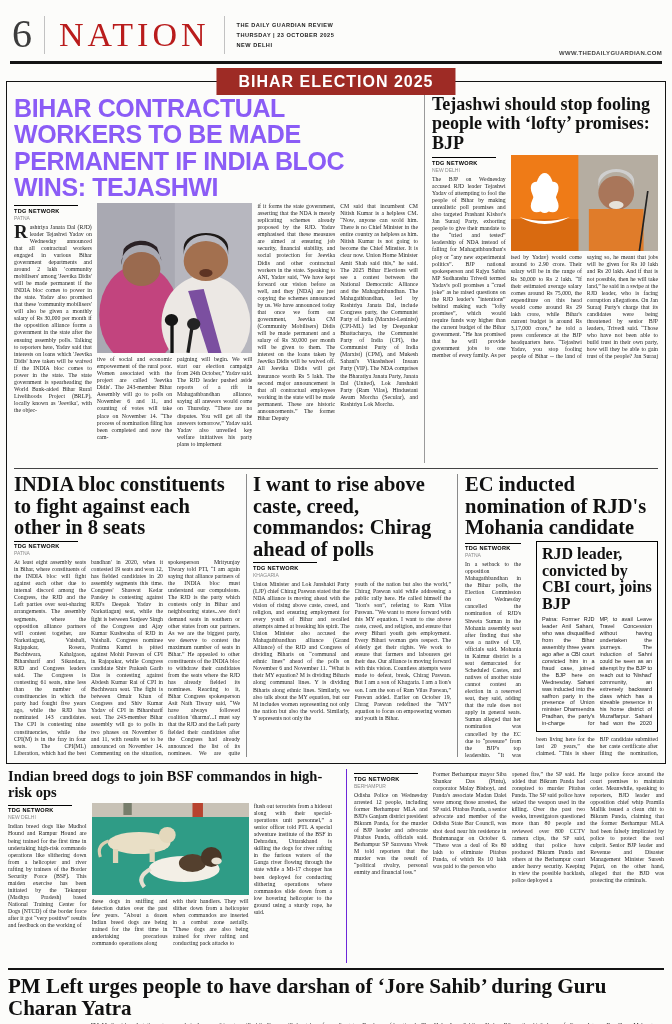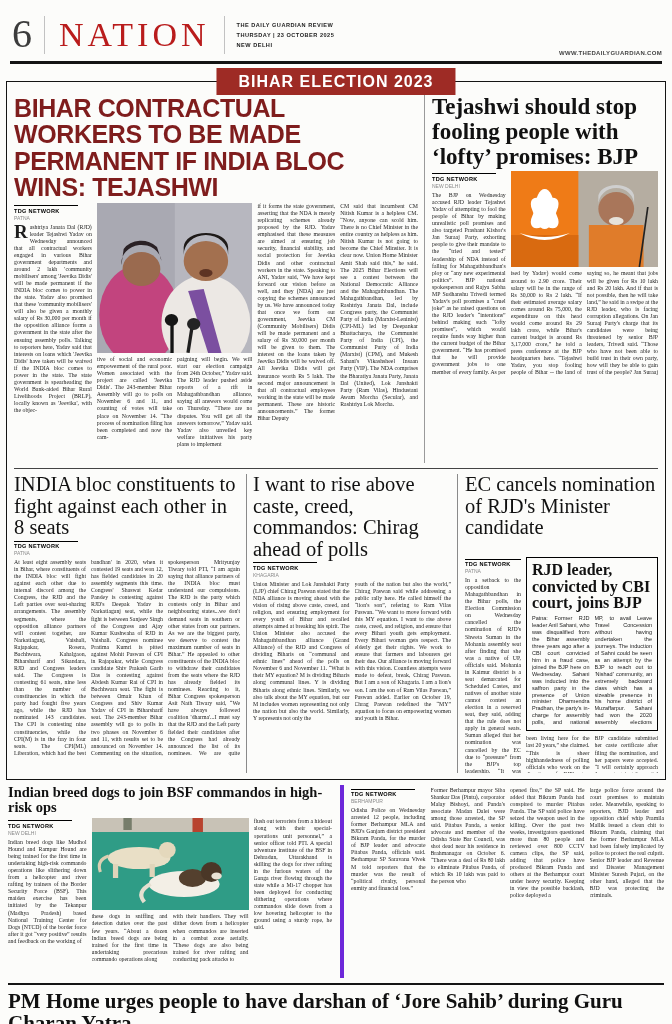--- a/index.html
+++ b/index.html
@@ -28,47 +28,47 @@
   .byline span{display:block;font-size:5px;color:#8a8a8a;margin-top:1px;}
   .txt{font-size:5.8px;line-height:1.22;text-align:justify;color:#1c1c1c;}
   .sans-txt{font-family:"Liberation Sans",sans-serif;font-size:5.5px;line-height:1.26;text-align:justify;color:#222;}
   .dropcap::first-letter{font-size:19px;font-weight:bold;float:left;line-height:.78;padding:1px 2px 0 0;}
   .col{flex:1 1 0;min-width:0;overflow:hidden;}
   .photo{width:100%;display:block;}
   
   .row1{display:flex;border-bottom:1px solid #444;padding-bottom:5px;}
   .lead{width:404px;border-right:1px solid #9a9a9a;padding-right:6px;}
   .lead-head{font-family:"Liberation Sans",sans-serif;font-weight:700;font-size:25px;
-             line-height:1.05;letter-spacing:-.4px;color:#7f1d1d;}
+             line-height:1.05;letter-spacing:-.4px;color:#8b5cf6;}
   .lead-body{display:flex;gap:5px;height:260px;overflow:hidden;margin-top:3px;}
   .lead-mid{flex:2 1 0;display:flex;flex-direction:column;min-width:0;}
   .lead-mid-cols{flex:1;display:flex;gap:5px;overflow:hidden;margin-top:3px;}
   .bjp{flex:1;padding-left:7px;min-width:0;}
-  .bjp-head{font-weight:bold;font-size:23px;line-height:1.08;}
+  .bjp-head{font-weight:bold;font-size:18px;line-height:1.08;}
   .bjp-body{display:flex;gap:5px;height:204px;overflow:hidden;margin-top:2px;}
   .bjp-mid{flex:2 1 0;display:flex;flex-direction:column;min-width:0;}
   .bjp-mid-cols{flex:1;display:flex;gap:5px;overflow:hidden;margin-top:3px;}
   
   .row2{display:flex;padding:5px 0 6px;}
   .india{width:226px;border-right:1px solid #8a8a8a;padding-right:6px;}
-  .mid-head{font-weight:normal;font-size:20.5px;line-height:1.05;}
+  .mid-head{font-weight:bold;font-size:20.5px;line-height:1.05;}
   .india-body{display:flex;gap:5px;height:198px;overflow:hidden;}
   .chirag{width:198px;border-right:1px solid #8a8a8a;padding:0 6px;min-width:0;}
   .chirag-body{display:flex;gap:5px;height:160px;overflow:hidden;}
   .ec{flex:1;padding-left:7px;min-width:0;}
-  .ec-body{display:flex;gap:5px;height:216px;overflow:hidden;margin-top:18px;}
+  .ec-body{display:flex;gap:15px;height:216px;overflow:hidden;margin-top:2px;}
   .ec-c1{width:56px;flex:0 0 auto;overflow:hidden;}
   .ec-right{flex:1;min-width:0;}
   .rjd-box{border:1.3px solid #000;padding:4px 5px 3px;}
   .rjd-head{font-weight:bold;font-size:16px;line-height:1.06;}
   .rjd-cols{display:flex;gap:5px;height:112px;overflow:hidden;margin-top:3px;}
   .ec-cont{display:flex;gap:5px;height:46px;overflow:hidden;margin-top:4px;}
   
   .row3{display:flex;margin:5px 8px 0;}
-  .dogs{width:324px;border-right:4px solid #6d28d9;padding-right:8px;}
+  .dogs{width:324px;border-right:1px solid #6d28d9;padding-right:14px;}
   .dogs-head{font-weight:bold;font-size:14.5px;line-height:1.1;}
   .dogs-body{display:flex;gap:5px;height:160px;overflow:hidden;margin-top:2px;}
   .dogs-mid{flex:2 1 0;display:flex;flex-direction:column;min-width:0;}
   .dogs-mid-cols{flex:1;display:flex;gap:5px;overflow:hidden;margin-top:3px;}
   .odisha{flex:1;padding-left:7px;min-width:0;}
   .odisha-head{font-weight:bold;font-size:19px;line-height:1.1;}
   .odisha-body{display:flex;gap:5px;height:130px;overflow:hidden;margin-top:2px;}
   .rule-heavy{height:2px;background:#141414;margin:5px 8px;}
   
   .modi{margin:0 8px;}
@@ -90,21 +90,21 @@
         <div>THE DAILY GUARDIAN REVIEW</div>
         <div>THURSDAY | 23 OCTOBER 2025</div>
         <div>NEW DELHI</div>
       </div>
       <div class="website">WWW.THEDAILYGUARDIAN.COM</div>
     </div>
     <div class="headrule"></div>
   </div>
 
   <div class="main-box">
-    <div class="banner" style="background: rgb(158, 43, 37);">BIHAR ELECTION 2023</div>
+    <div class="banner" style="background: rgb(158, 43, 37);">BIHAR ELECTION 2025</div>
 
     <div class="row1">
 
       <div class="lead">
         <div class="lead-head">BIHAR CONTRACTUAL WORKERS TO BE MADE PERMANENT IF INDIA BLOC WINS: TEJASHWI</div>
         <div class="lead-body">
           <div class="col">
             <div class="byline">
               <b>TDG NETWORK</b>
               <span>PATNA</span>
@@ -193,21 +193,21 @@
           <b>TDG NETWORK</b>
           <span>KHAGARIA</span>
         </div>
         <div class="chirag-body">
           <div class="col txt">Union Minister and Lok Janshakti Party (LJP) chief Chirag Paswan stated that the NDA alliance is moving ahead with the vision of rising above caste, creed, and religion, and ensuring employment for every youth of Bihar and recalled attempts aimed at breaking his spirit. The Union Minister also accused the Mahagathbandhan alliance (Grand Alliance) of the RJD and Congress of dividing Biharis on “communal and ethnic lines” ahead of the polls on November 6 and November 11. “What is their MY equation? M is dividing Biharis along communal lines. Y is dividing Biharis along ethnic lines. Similarly, we also talk about the MY equation, but our M includes women representing not only the nation but also the world. Similarly, Y represents not only the</div>
           <div class="col txt">youth of the nation but also the world,” Chirag Paswan said while addressing a public rally here. He called himself the “lion's son”, refering to Ram Vilas Paswan. “We want to move forward with this MY equation. I want to rise above caste, creed, and religion, and ensure that every Bihari youth gets employment. Every Bihari woman gets respect. The elderly get their rights. We work to ensure that farmers and labourers get their due. Our alliance is moving forward with this vision. Countless attempts were made to defeat, break, Chirag Paswan. But I am a son of Khagaria. I am a lion's son. I am the son of Ram Vilas Paswan,” Paswan added. Earlier on October 19, Chrag Paswan redefined the “MY” equation to focus on empowering women and youth in Bihar.</div>
         </div>
       </div>
 
       <div class="ec">
-        <div class="mid-head">EC cancels nomination of RJD's Minister candidate</div>
+        <div class="mid-head">EC inducted nomination of RJD's Mohania candidate</div>
         <div class="ec-body">
           <div class="ec-c1">
             <div class="byline">
               <b>TDG NETWORK</b>
               <span>PATNA</span>
             </div>
             <div class="txt">In a setback to the opposition Mahagathbandhan in the Bihar polls, the Election Commission on Wednesday cancelled the nomination of RJD's Shweta Suman in the Mohania assembly seat after finding that she was a native of UP, officials said. Mohania in Kaimur district is a seat demarcated for Scheduled Castes, and natives of another state cannot contest an election in a reserved seat, they said, adding that the rule does not apply in general seats. Suman alleged that her nomination was cancelled by the EC due to “pressure” from the BJP's top leadership. “It was done to ensure that the BJP candidate Sangita Kumar wins Mohania. They rejected my nomination on the grounds that I am a native of UP and can't contest the election from a reserved seat. I have</div>
           </div>
           <div class="ec-right">
             <div class="rjd-box">
@@ -277,21 +277,21 @@
         <div class="col txt">Former Berhampur mayor Siba Shankar Das (Pintu), corporator Malay Bishoyi, and Panda's associate Madan Dalei were among those arrested, the SP said. Pitabas Panda, a senior advocate and member of the Odisha State Bar Council, was shot dead near his residence in Brahmanagar on October 6. “There was a deal of Rs 80 lakh to eliminate Pitabas Panda, of which Rs 10 lakh was paid to the person who</div>
         <div class="col txt">opened fire,” the SP said. He added that Bikram Panda had conspired to murder Pitabas Panda. The SP said police have seized the weapon used in the killing. Over the past two weeks, investigators questioned more than 80 people and reviewed over 800 CCTV camera clips, the SP said, adding that police have produced Bikram Panda and others at the Berhampur court under heavy security. Keeping in view the possible backlash, police deployed a</div>
         <div class="col txt">large police force around the court premises to maintain order. Meanwhile, speaking to reporters, BJD leader and opposition chief whip Pramila Mallik issued a clean chit to Bikram Panda, claiming that the former Berhampur MLA had been falsely implicated by police to protect the real culprit. Senior BJP leader and Revenue and Disaster Management Minister Suresh Pujari, on the other hand, alleged that the BJD was protecting the criminals.</div>
       </div>
     </div>
   </div>
 
   <div class="rule-heavy"></div>
 
   <div class="modi">
-    <div class="modi-head">PM Home urges people to have darshan of ‘Jore Sahib’ during Guru Charan Yatra</div>
+    <div class="modi-head">PM Left urges people to have darshan of ‘Jore Sahib’ during Guru Charan Yatra</div>
     <div class="modi-body">
       <div class="col">
         
         
       </div>
       <div class="col txt">PM Modi wishes that the yatra deepens people's connection with the noble ideas of Sri Guru Gobind Singh Ji and Mata Sahib Kaur Ji. “May the Guru Charan Yatra deepen our connect with the noble ideals of Sri Guru Gobind Singh Ji and Mata Sahib Kaur Ji. I urge</div>
       <div class="col txt">people in the areas this yatra will cover to come and have Darshan of the holy 'Jore Sahib',” PM Modi said in a post on X. The revered Jore Sahib (sandals), a pair of footwear belonging to Guru Gobind Singh, the last of the ten Sikh Gurus, and his wife Mata Sa-</div>
       <div class="col txt">hib Kaur, will be taken from New Delhi to the Gurudwara Patna Sahib in Bihar as part of the “Charan Suhaven - Guru Charan Yatra.” These rare and sacred relics are preserved by Union Minister Hardeep Singh Puri's family for over 300 years, will now be made available for</div>
       <div class="col txt">Sangat Darshan (devotional viewing) across several cities. Meanwhile, Union Minister Hardeep Singh Puri and his family offer 'ardas' at their residence before carrying the Holy Jore Sahib of Sri Guru Gobind Singh Ji and Mata Sahib Kaur Ji, to be ceremonially handed over to the Panth.</div>
       <div class="col txt">The Holy Jore Sahib will be available for darshan at Gurdwara Motibaug Sahib, New Delhi, from 6 PM to 11 PM, allowing the sangat to receive blessings. The Yatra will commence on October 23 from Gurdwara Moti Bagh Sahib in New Delhi and conclude at Takht Sri Patna Sahib in</div>

